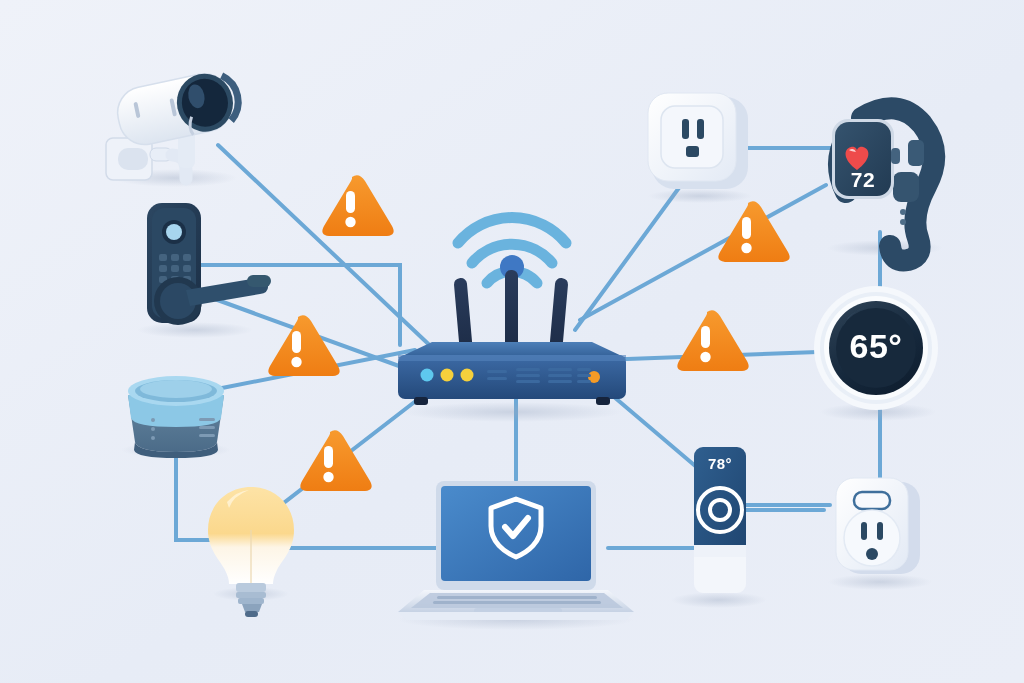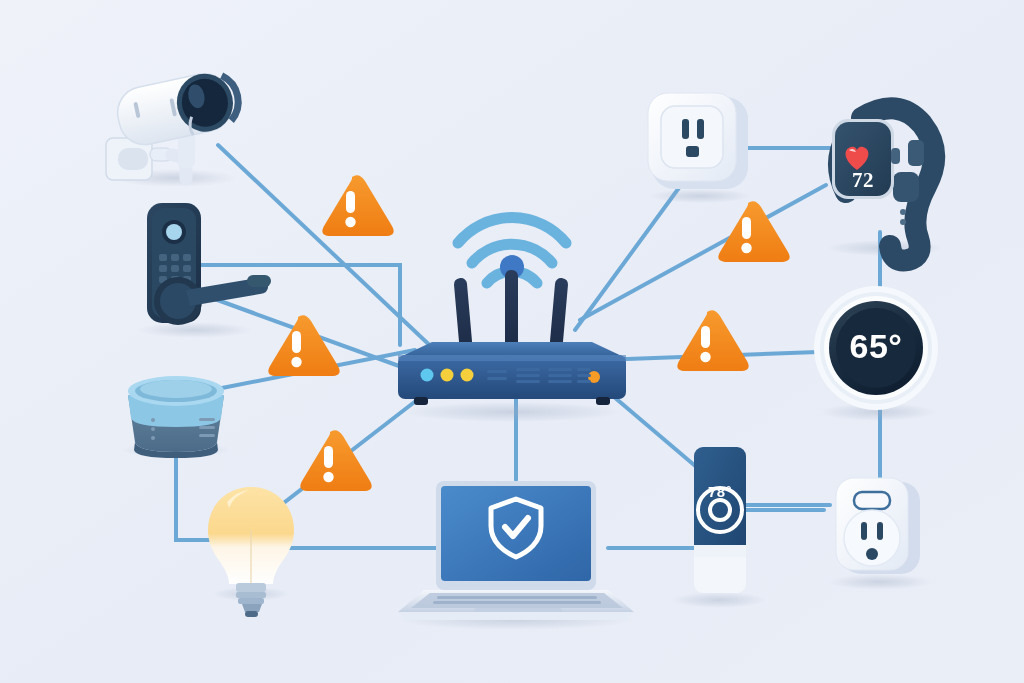--- a/index.html
+++ b/index.html
@@ -323,19 +323,19 @@
       <circle cx="746.5" cy="248" r="5.2" fill="#fff"></circle>
     </g>
     <g>
       <path d="M707 312 q7 -5 13 4 l27 45 q5 9 -5 10 h-58 q-10 -1 -5 -10 l27 -45 q1.5 -2.5 1 -4 z" fill="url(#warnG)"></path>
       <rect x="701" y="326" width="9" height="22" rx="4.5" fill="#fff"></rect>
       <circle cx="705.5" cy="357" r="5.2" fill="#fff"></circle>
     </g>
   </g>
 </svg>
 
-<div class="lbl" style="left:832px;top:168px;width:62px;text-align:center;font-size:21px;font-family:Liberation Serif, serif;">72</div>
+<div class="lbl" style="left:832px;top:168px;width:62px;text-align:center;font-size:21px;">72</div>
 
 <div class="lbl" style="left:816px;top:327px;width:120px;text-align:center;font-size:34px;">65°</div>
 
-<div class="lbl" style="left:694px;top:455px;width:52px;text-align:center;font-size:15px;margin-top:28px;">78°</div>
+<div class="lbl" style="left:694px;top:455px;width:52px;text-align:center;font-size:15px;">78°</div>
 
 </div>
 
 </body></html>

